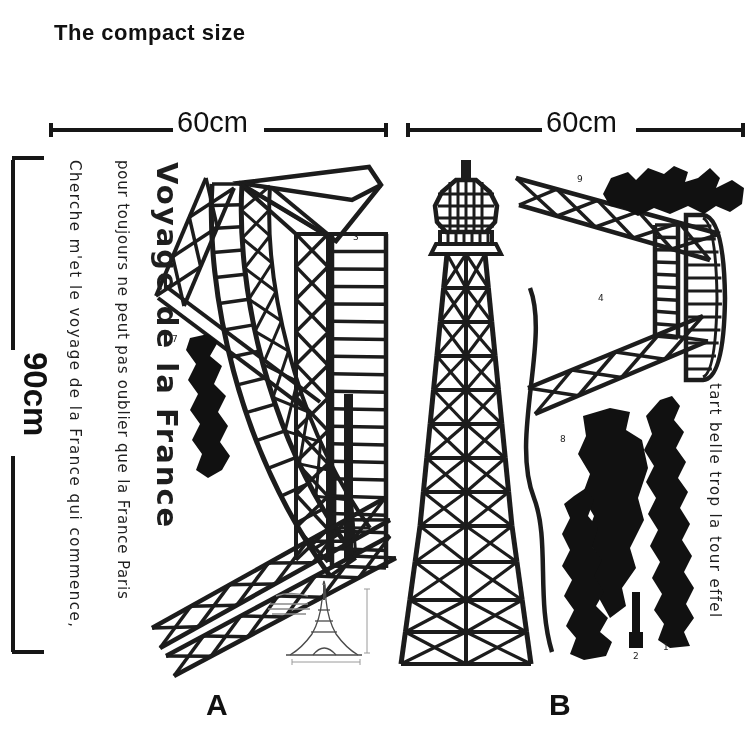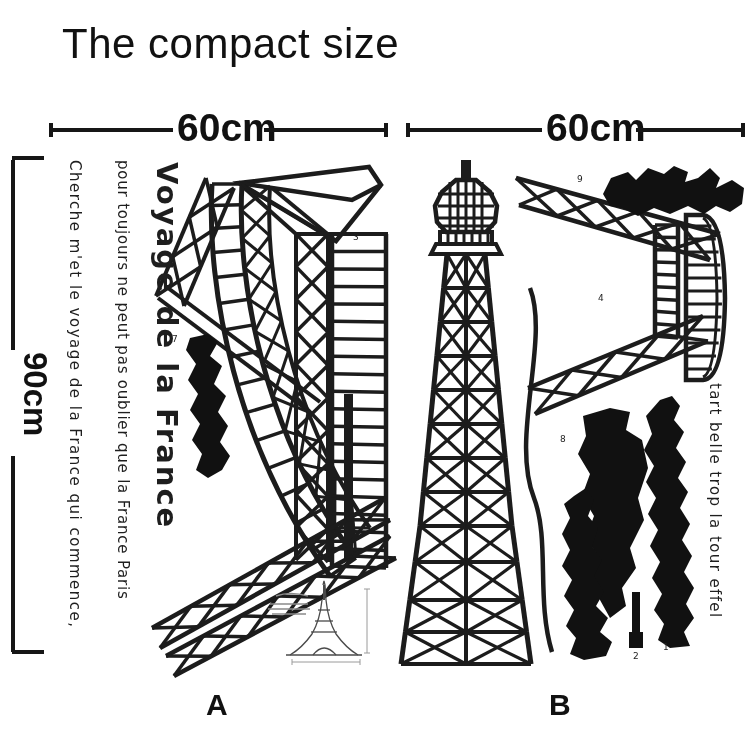--- a/index.html
+++ b/index.html
@@ -1,19 +1,19 @@
 <!DOCTYPE html>
 <html><head>
 <meta charset="utf-8">
 <style>
   html,body{margin:0;padding:0;background:#fff;}
   .stage{position:relative;width:750px;height:750px;background:#ffffff;overflow:hidden;
          font-family:"Liberation Sans",sans-serif;color:#1c1c1c;}
-  .title{position:absolute;left:54px;top:20px;font-size:42px;font-weight:normal;letter-spacing:.5px;color:#111;margin-left:8px;}
-  .dim-label{position:absolute;font-size:39px;font-weight:bold;color:#111;}
+  .title{position:absolute;left:54px;top:20px;font-size:22px;font-weight:bold;letter-spacing:.5px;color:#111;}
+  .dim-label{position:absolute;font-size:29px;font-weight:normal;color:#111;}
   .dim-h{position:absolute;height:4px;background:#161616;}
   .dim-v{position:absolute;width:4px;background:#161616;}
   .tick-v{position:absolute;width:4px;height:14px;background:#161616;}
   .tick-h{position:absolute;width:32px;height:4px;background:#161616;}
   .vtext{position:absolute;transform-origin:0 0;transform:rotate(90deg);white-space:nowrap;
          font-family:"DejaVu Sans",sans-serif;color:#1e1e1e;line-height:1.05;}
   .headline{font-size:29px;font-weight:bold;letter-spacing:2px;}
   .script-sm{font-size:15px;letter-spacing:.8px;}
   .script-sm2{font-size:15px;letter-spacing:1.5px;}
   .script-sm3{font-size:15px;letter-spacing:1.4px;}

